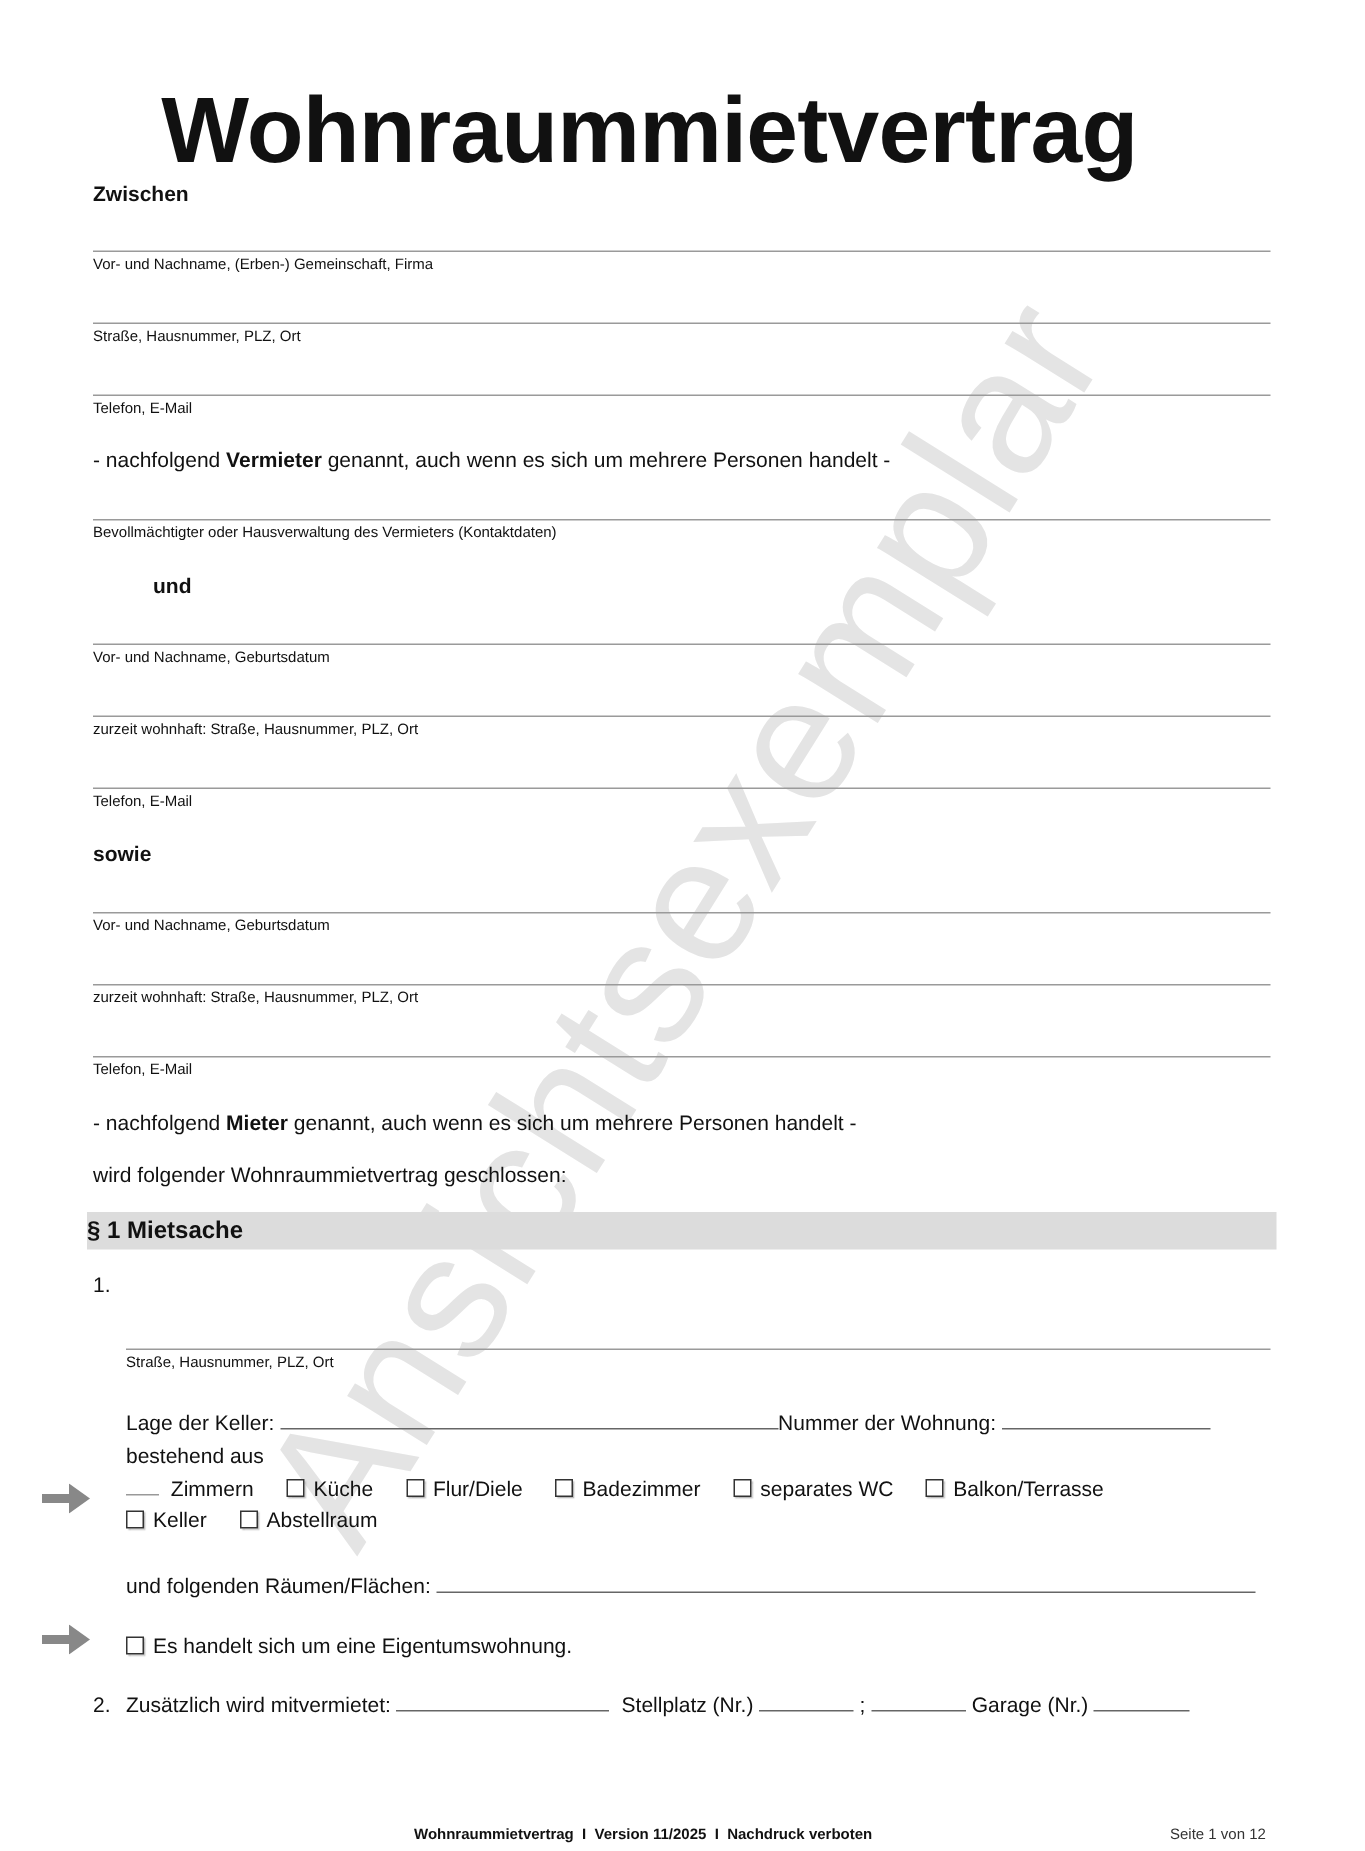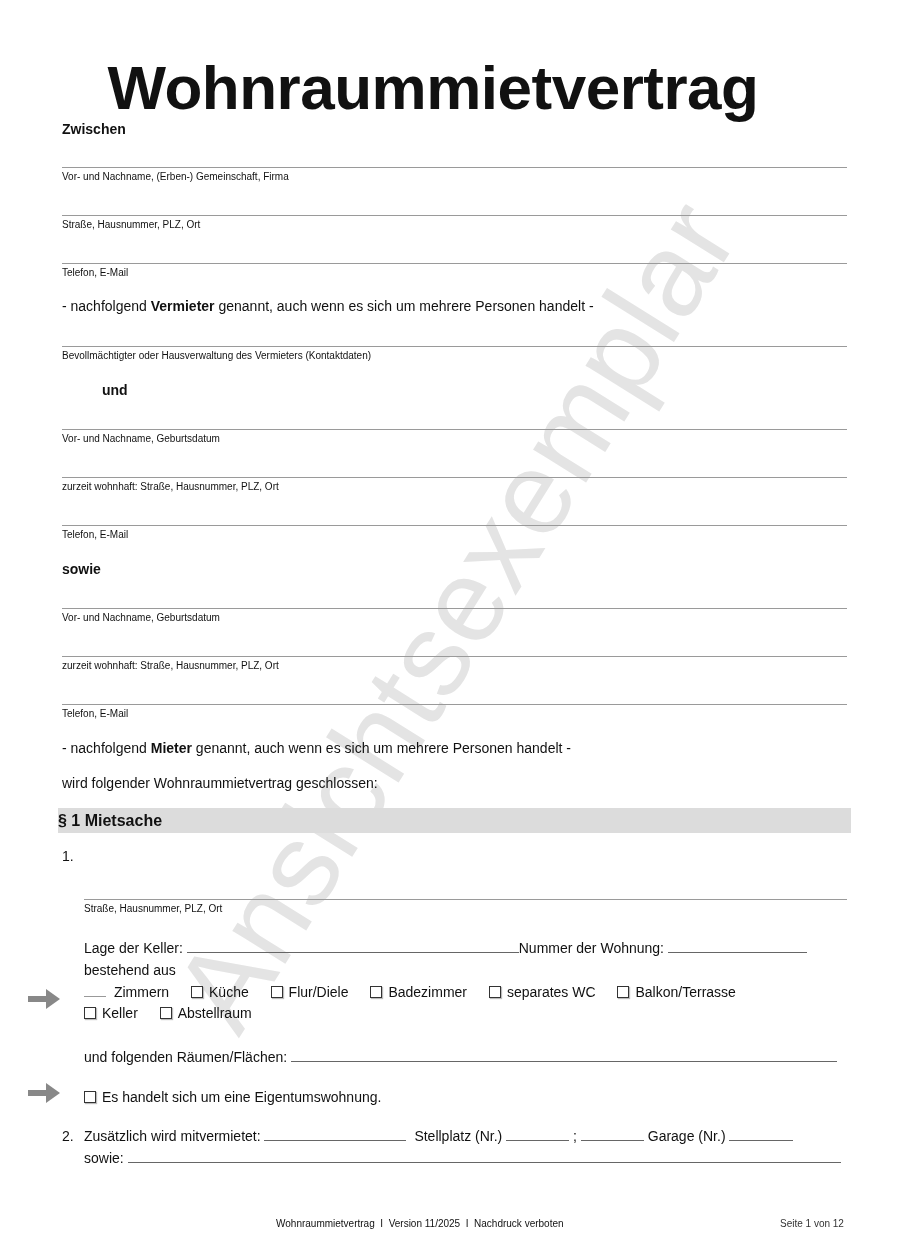--- a/index.html
+++ b/index.html
@@ -122,20 +122,16 @@
     <span>Zusätzlich wird mitvermietet:</span>
     <span class="blank" style="width:142px;"></span>
     <span style="margin-left:4px;">Stellplatz (Nr.)</span>
     <span class="blank" style="width:63px;"></span>
     <span>;</span>
     <span class="blank" style="width:63px;"></span>
     <span>Garage (Nr.)</span>
     <span class="blank" style="width:64px;"></span>
   </div>
 
-  <div class="body-text" style="top:1150px;left:84px;">
-    <span>sowie:</span>
-    <span class="blank" style="width:713px;"></span>
-  </div>
 
-  <div class="footer" style="left:276px;font-weight:normal;white-space:pre;">Wohnraummietvertrag  I  Version 11/2025  I  Nachdruck verboten</div>
+  <div class="footer" style="left:276px;font-weight:bold;white-space:pre;">Wohnraummietvertrag  I  Version 11/2025  I  Nachdruck verboten</div>
   <div class="footer" style="left:780px;color:#333;">Seite 1 von 12</div>
 </div>
 
 </body></html>

